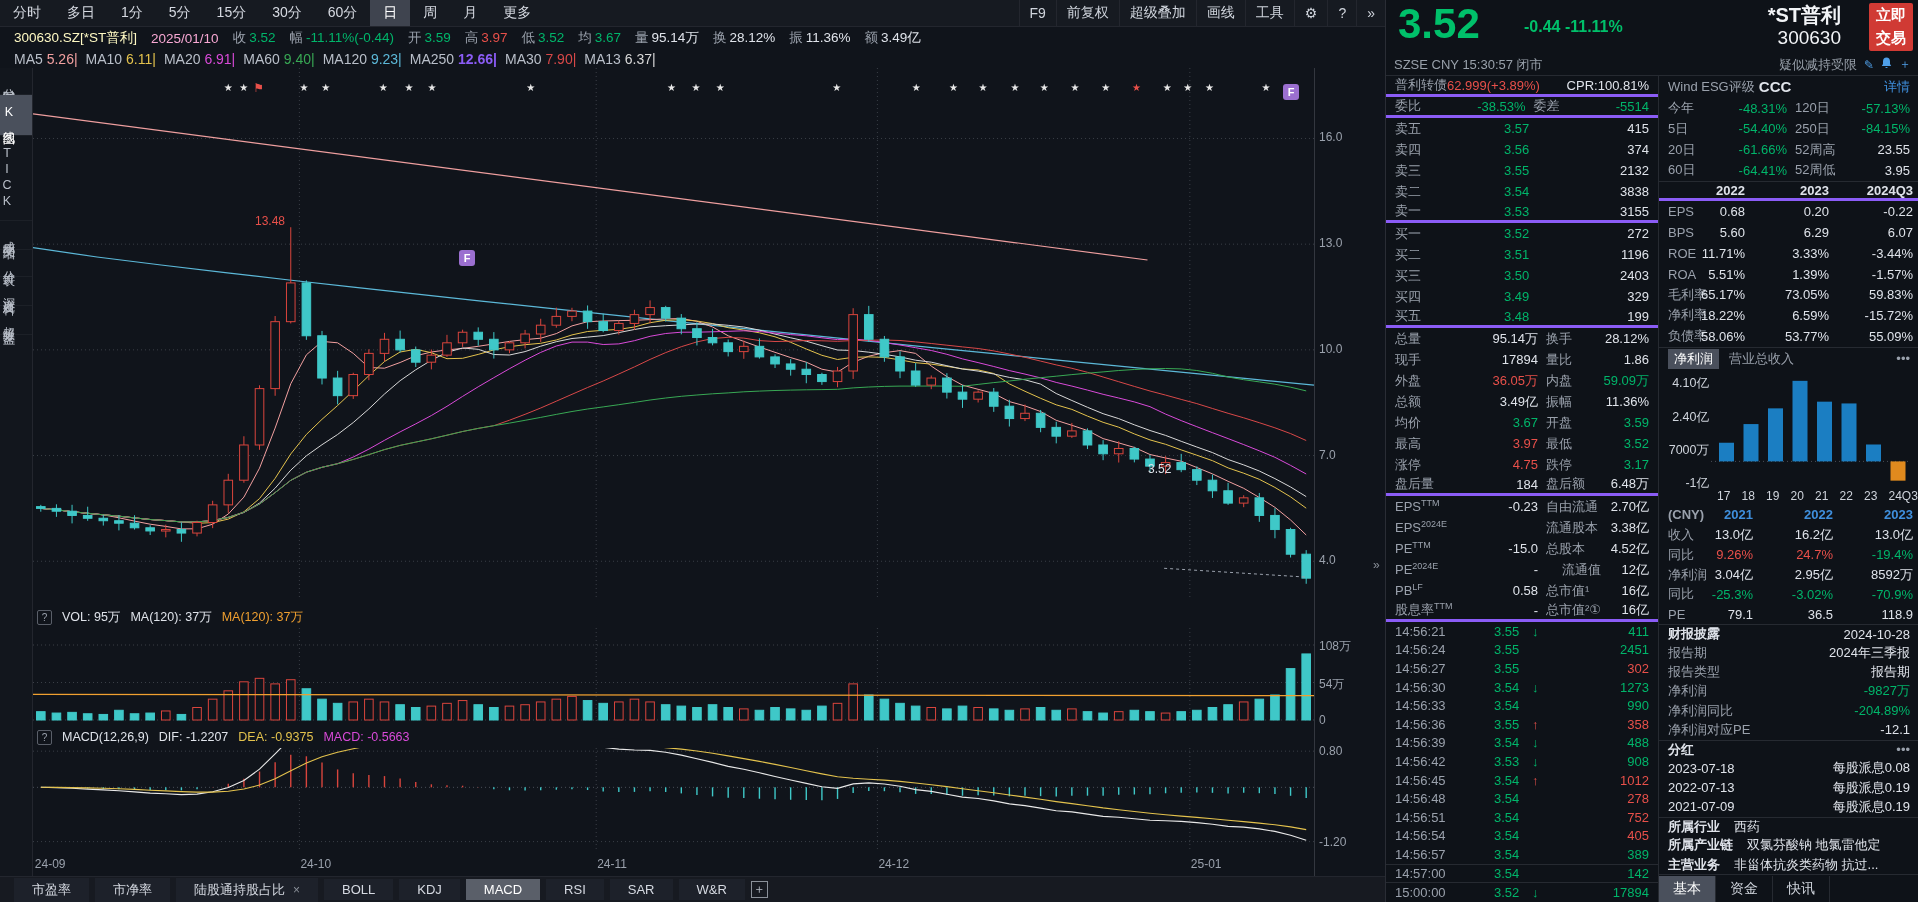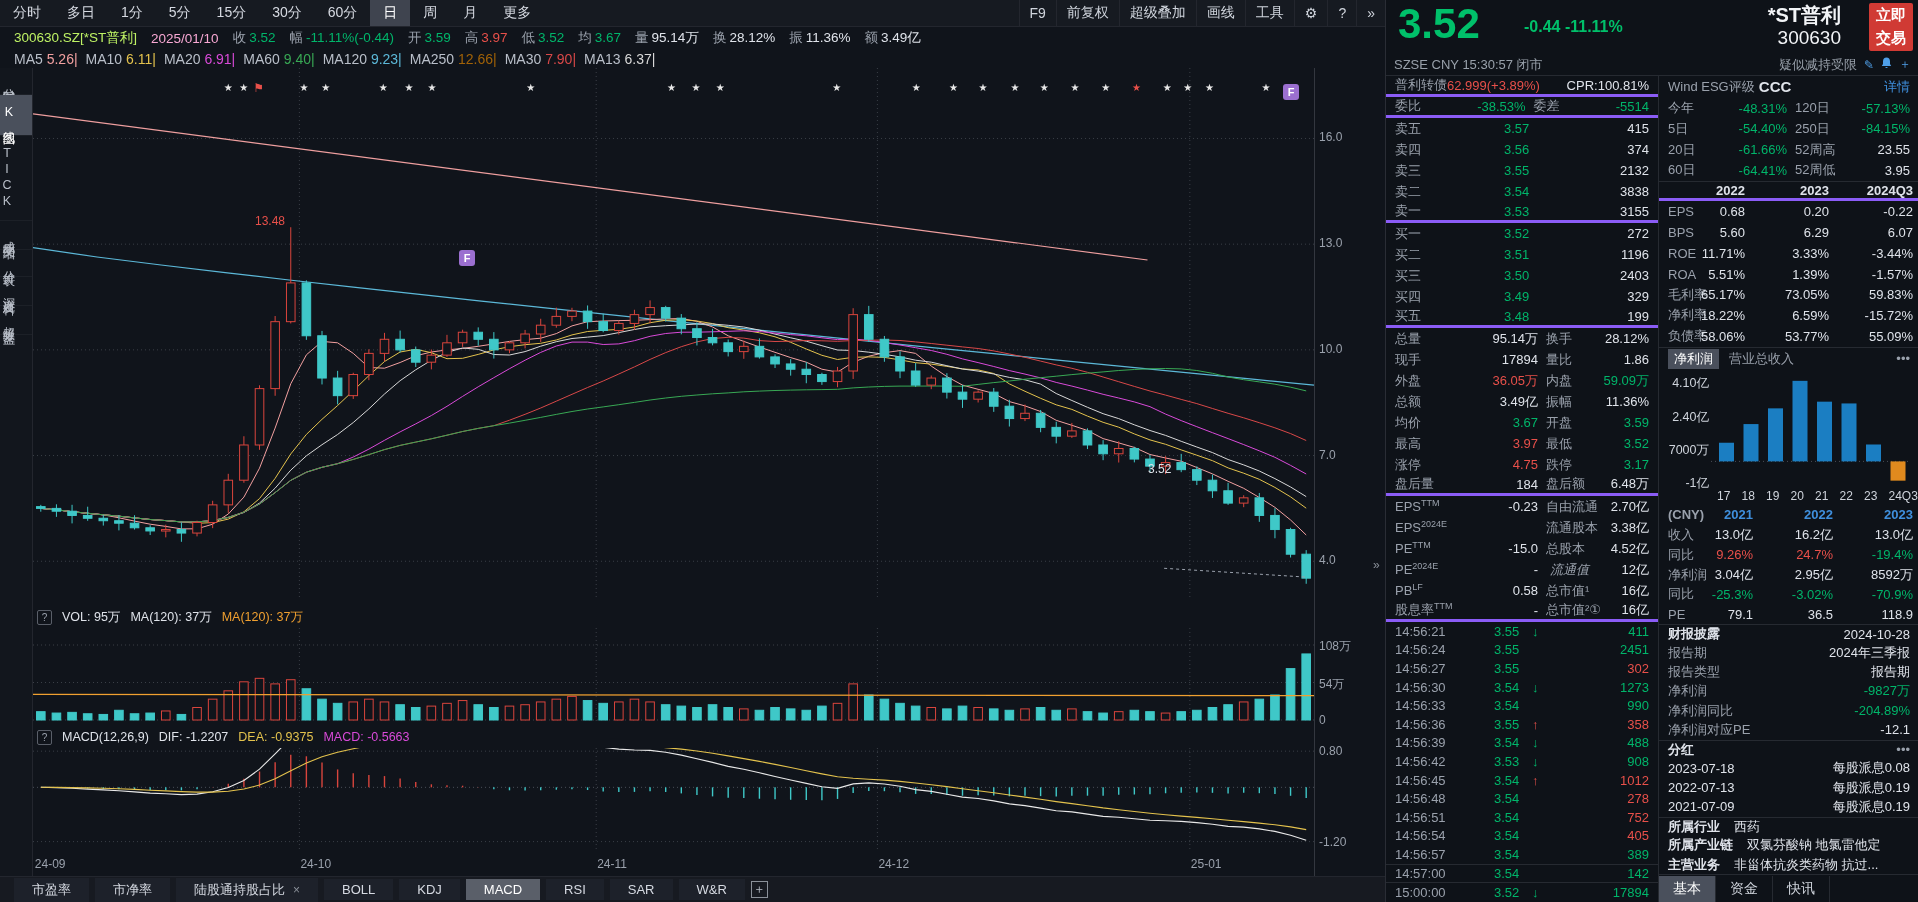--- a/index.html
+++ b/index.html
@@ -100,40 +100,40 @@
         <div class="tb-item">超级叠加</div>
         <div class="tb-item">画线</div>
         <div class="tb-item">工具</div>
         <div class="tb-item">⚙</div>
         <div class="tb-item">?</div>
         <div class="tb-item">»</div>
       </div>
   </div>
 
   <div id="inforow">
-      <span class="seg"><span style="color: #bef264;">300630.SZ[*ST普利]</span></span>
+      <span class="seg"><span style="color: #fef9c3;">300630.SZ[*ST普利]</span></span>
       <span class="seg"><span style="color: #f9a8d4;">2025/01/10</span></span>
       <span class="seg"><span class="lbl">收</span><span style="color: rgb(0, 181, 106);">3.52</span></span>
       <span class="seg"><span class="lbl">幅</span><span style="color: rgb(0, 181, 106);">-11.11%(-0.44)</span></span>
       <span class="seg"><span class="lbl">开</span><span style="color: rgb(0, 181, 106);">3.59</span></span>
       <span class="seg"><span class="lbl">高</span><span style="color: rgb(232, 80, 74);">3.97</span></span>
       <span class="seg"><span class="lbl">低</span><span style="color: rgb(0, 181, 106);">3.52</span></span>
       <span class="seg"><span class="lbl">均</span><span style="color: rgb(0, 181, 106);">3.67</span></span>
       <span class="seg"><span class="lbl">量</span><span style="color: rgb(223, 227, 234);">95.14万</span></span>
       <span class="seg"><span class="lbl">换</span><span style="color: rgb(223, 227, 234);">28.12%</span></span>
       <span class="seg"><span class="lbl">振</span><span style="color: rgb(223, 227, 234);">11.36%</span></span>
       <span class="seg"><span class="lbl">额</span><span style="color: rgb(223, 227, 234);">3.49亿</span></span>
     </div>
   <div id="marow">
       <span class="ma"><span>MA5 </span><span style="color: rgb(242, 160, 160);">5.26|</span></span>
       <span class="ma"><span>MA10 </span><span style="color: rgb(227, 194, 77);">6.11|</span></span>
       <span class="ma"><span>MA20 </span><span style="color: rgb(217, 74, 217);">6.91|</span></span>
       <span class="ma"><span>MA60 </span><span style="color: rgb(56, 168, 84);">9.40|</span></span>
       <span class="ma"><span>MA120 </span><span style="color: rgb(92, 184, 216);">9.23|</span></span>
-      <span class="ma"><span>MA250 </span><span style="color: #a16207;">12.66|</span></span>
+      <span class="ma"><span>MA250 </span><span style="color: #8b5cf6; font-weight: bold;">12.66|</span></span>
       <span class="ma"><span>MA30 </span><span style="color: rgb(216, 72, 72); margin-top: 43px;">7.90|</span></span>
       <span class="ma"><span>MA13 </span><span style="color: rgb(216, 216, 216);">6.37|</span></span>
     </div>
   <div id="daterange">2024/09/09-2025/01/10(82日)</div>
   <div id="datecaret">▼</div>
   <div class="lock"></div>
   <div class="wp-box">WP</div>
 
   <div id="sidebar">
       <div class="side-tab">分时图</div>
@@ -741,21 +741,21 @@
           </div>
           <div class="rrow" style="position: relative;">
             <span class="dim">PE<sup>TTM</sup></span>
             <span style="color: rgb(223, 227, 234); position: absolute; left: 64px; width: 88px; text-align: right;">-15.0</span>
             <span class="dim" style="position: absolute; left: 160px;">总股本</span>
             <span style="color: rgb(223, 227, 234); margin-left: auto;">4.52亿</span>
           </div>
           <div class="rrow" style="position: relative;">
             <span class="dim">PE<sup>2024E</sup></span>
             <span style="color: rgb(223, 227, 234); position: absolute; left: 64px; width: 88px; text-align: right;">-</span>
-            <span class="dim" style="position: absolute; left: 164px; font-style: italic;">流通值</span>
+            <span class="dim" style="position: absolute; left: 176px;">流通值</span>
             <span style="color: rgb(223, 227, 234); margin-left: auto;">12亿</span>
           </div>
           <div class="rrow" style="position: relative;">
             <span class="dim">PB<sup>LF</sup></span>
             <span style="color: rgb(223, 227, 234); position: absolute; left: 64px; width: 88px; text-align: right;">0.58</span>
             <span class="dim" style="position: absolute; left: 160px;">总市值¹</span>
             <span style="color: rgb(223, 227, 234); margin-left: auto;">16亿</span>
           </div>
           <div class="rrow sep" style="position: relative;">
             <span class="dim">股息率<sup>TTM</sup></span>

